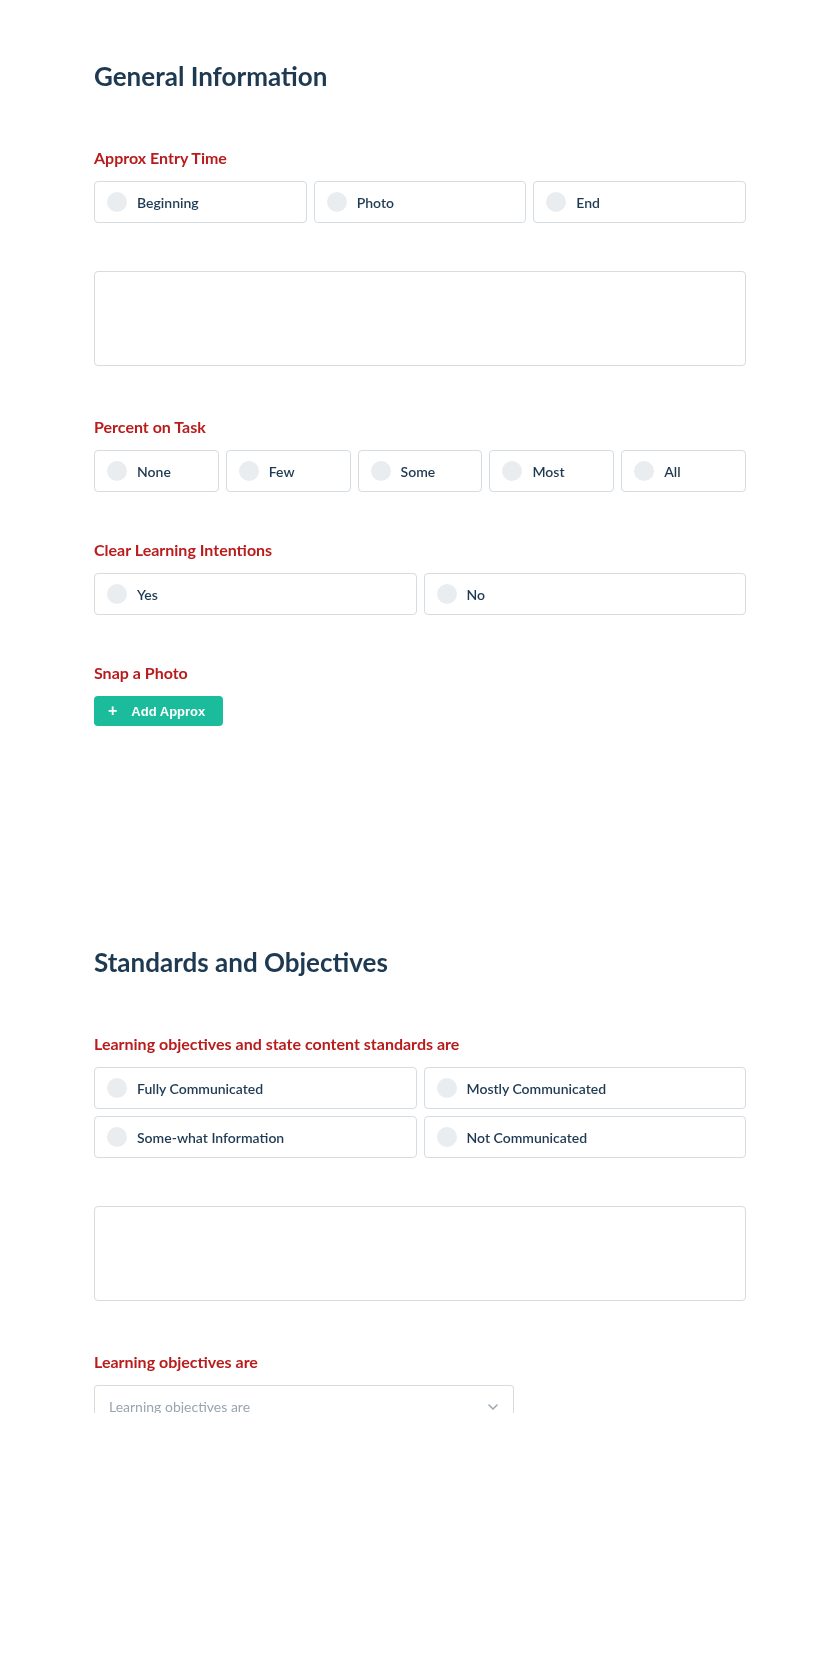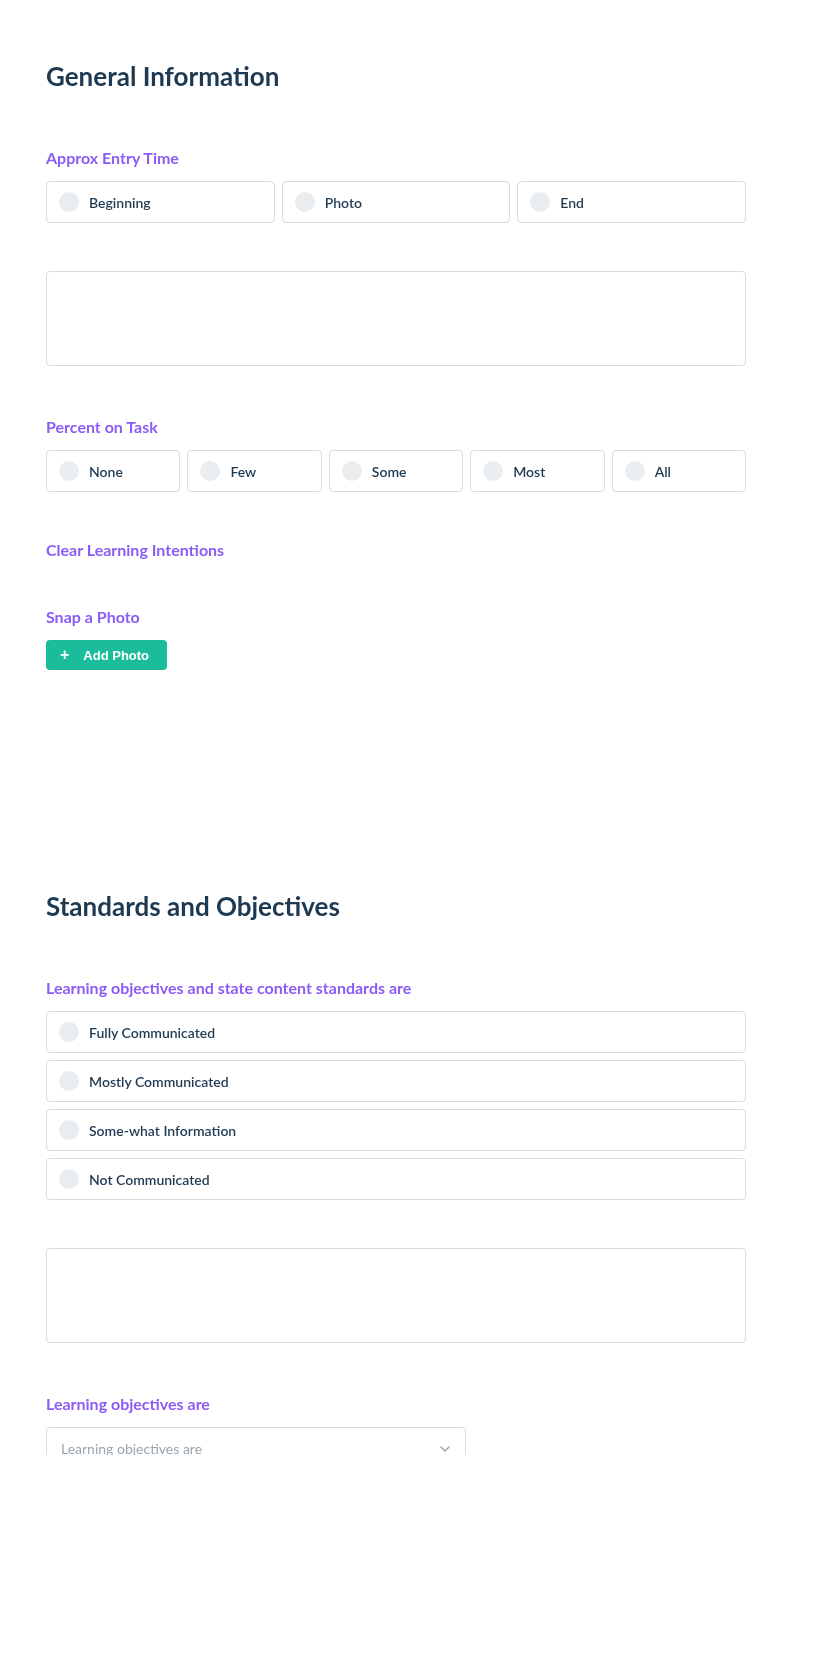--- a/index.html
+++ b/index.html
@@ -5,35 +5,35 @@
   * { box-sizing: border-box; }
   body {
     margin: 0;
     padding: 0;
     background: #ffffff;
     font-family: -apple-system, BlinkMacSystemFont, "Segoe UI", "Lato", sans-serif;
     color: #1e3a52;
     width: 840px;
   }
   .container {
-    padding: 60px 94px 0 46px;
+    padding: 60px 94px 0 94px;
   }
   .section-title {
     font-size: 26px;
     font-weight: 700;
     color: #1e3a52;
     margin: 0 0 56px 0;
   }
   .field {
     margin-bottom: 48px;
   }
   .field-label {
     font-size: 16px;
     font-weight: 700;
-    color: #8b5cf6;
+    color: #b91c1c;
     margin-bottom: 14px;
   }
   .radio-row {
     display: flex;
     gap: 7px;
   }
   .radio-option {
     flex: 1;
     display: flex;
     align-items: center;
@@ -78,21 +78,21 @@
     font-weight: 600;
     cursor: pointer;
   }
   .plus-icon {
     font-size: 16px;
     margin-right: 14px;
     line-height: 1;
   }
   .radio-grid {
     display: grid;
-    grid-template-columns: 1fr;
+    grid-template-columns: 1fr 1fr;
     gap: 7px;
   }
   .section-gap {
     margin-top: 220px;
   }
   .select-wrap {
     width: 420px;
     position: relative;
   }
   .select-box {
@@ -176,27 +176,37 @@
       </div>
       <div class="radio-option">
         <span class="radio-circle"></span>
         <span class="radio-label">All</span>
       </div>
     </div>
   </div>
 
   <div class="field">
     <div class="field-label">Clear Learning Intentions</div>
+    <div class="radio-row">
+      <div class="radio-option">
+        <span class="radio-circle"></span>
+        <span class="radio-label">Yes</span>
+      </div>
+      <div class="radio-option">
+        <span class="radio-circle"></span>
+        <span class="radio-label">No</span>
+      </div>
+    </div>
   </div>
 
   <div class="field">
     <div class="field-label">Snap a Photo</div>
     <button class="add-photo-btn">
       <span class="plus-icon">+</span>
-      <span>Add Photo</span>
+      <span>Add Approx</span>
     </button>
   </div>
 
   <h2 class="section-title section-gap">Standards and Objectives</h2>
 
   <div class="field">
     <div class="field-label">Learning objectives and state content standards are</div>
     <div class="radio-grid">
       <div class="radio-option">
         <span class="radio-circle"></span>

